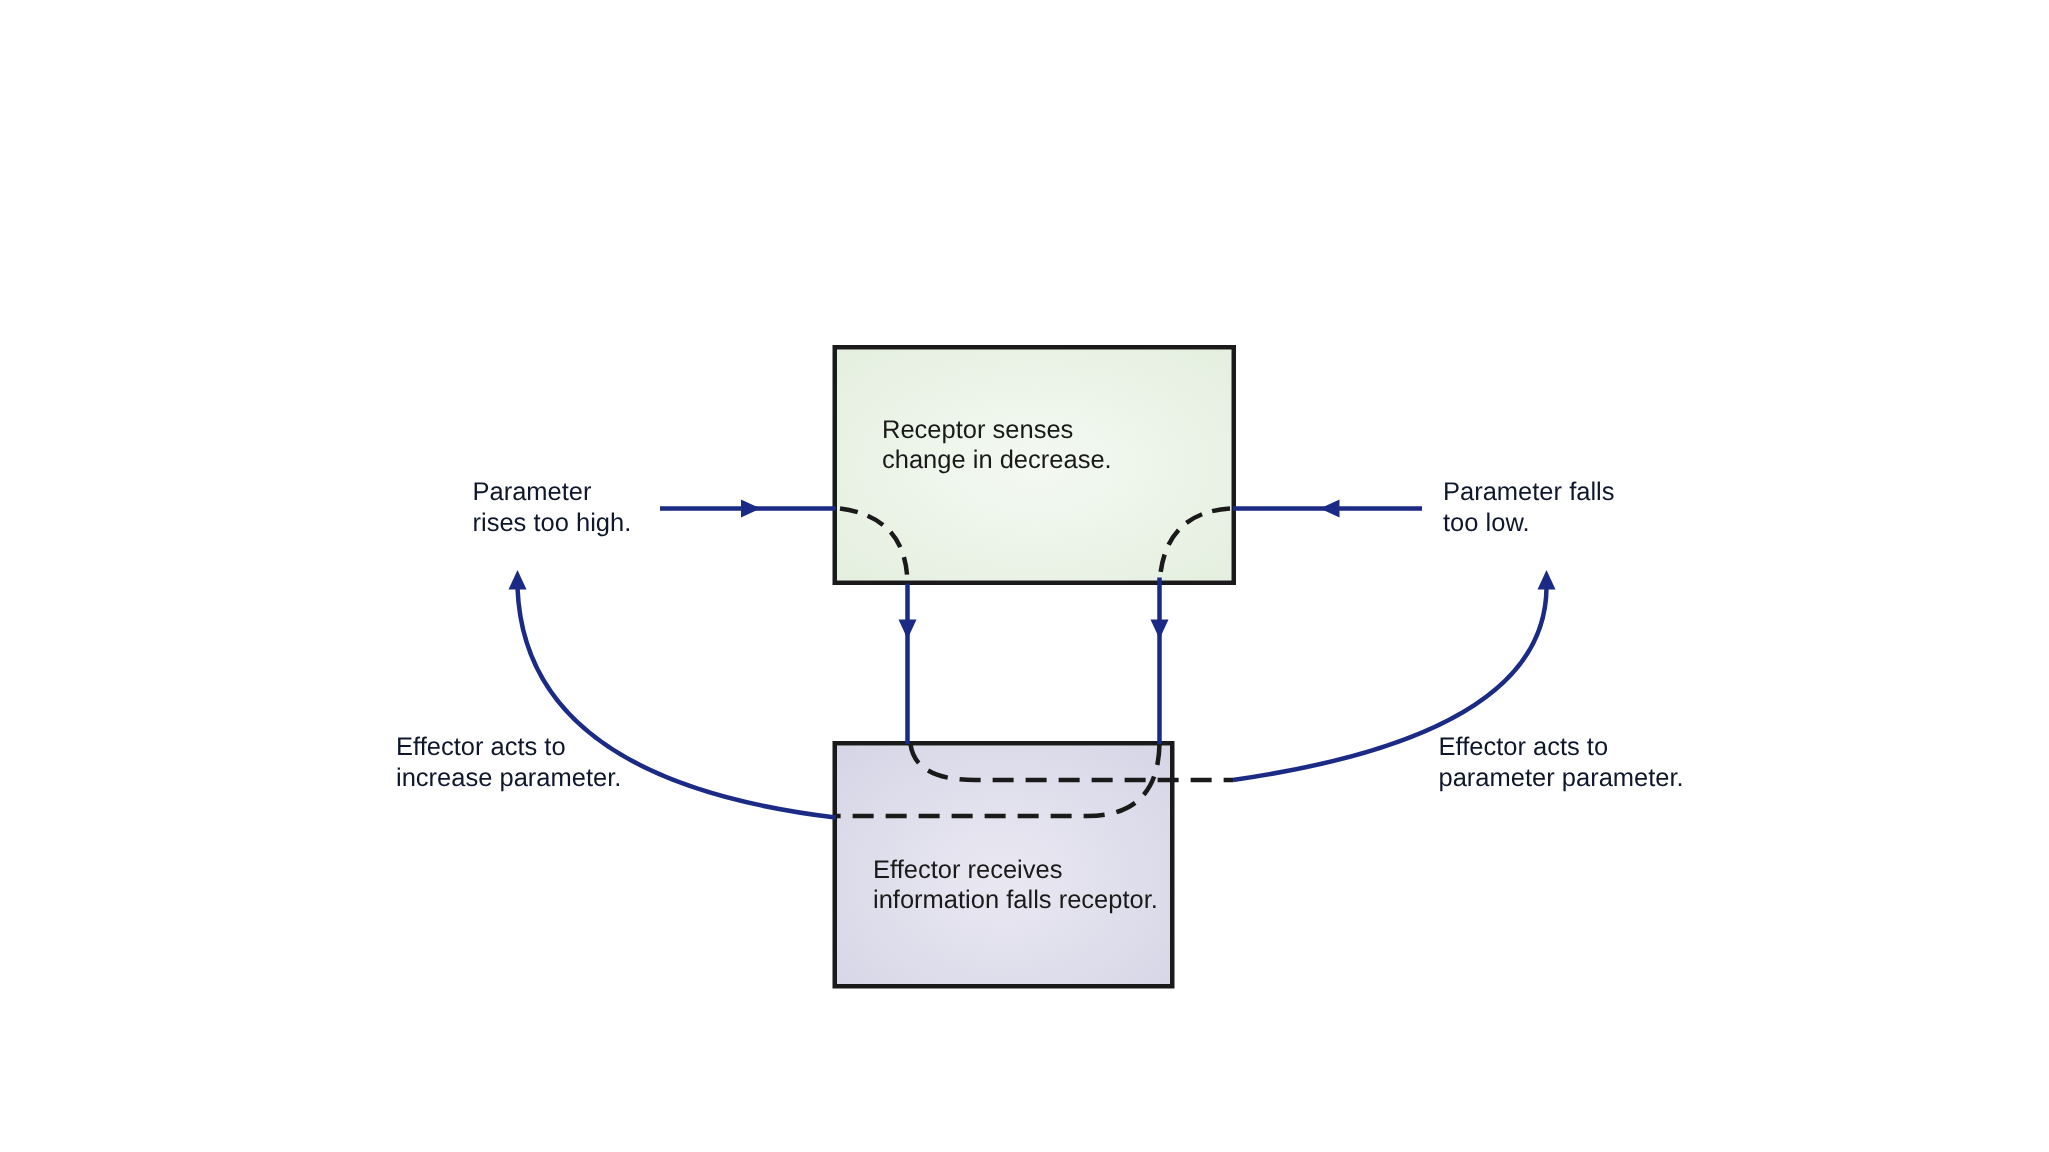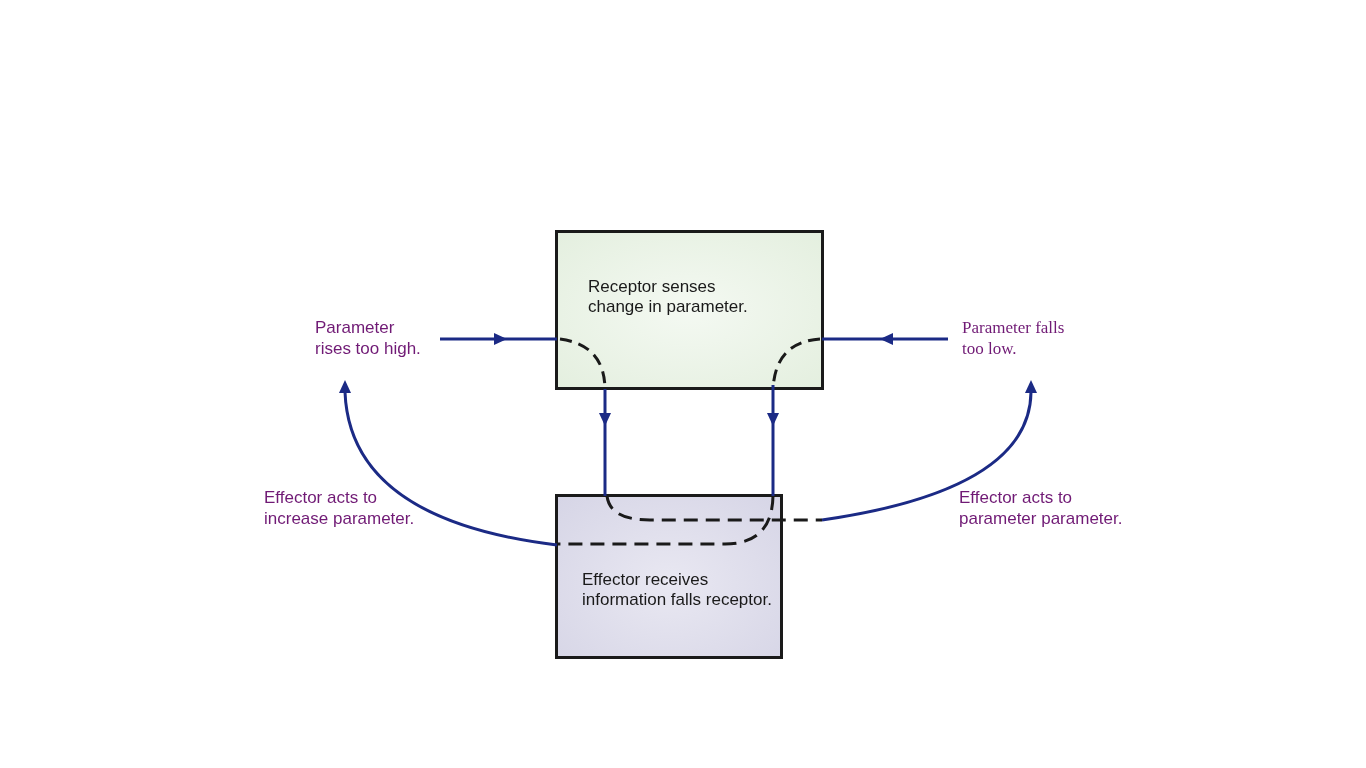--- a/index.html
+++ b/index.html
@@ -4,30 +4,30 @@
 <style>
   html, body { margin: 0; padding: 0; background: #ffffff; }
   body { width: 1366px; height: 768px; position: relative; overflow: hidden;
          font-family: "Liberation Sans", sans-serif; color: #1a1a1a; }
   svg.diagram { position: absolute; left: 0; top: 0; }
   .box { position: absolute; box-sizing: border-box; border: 3px solid #1a1a1a; padding-left: 20px; }
   #receptor-box { left: 555px; top: 230px; width: 269px; height: 160px;
     background: radial-gradient(ellipse at 50% 50%, #f4f9f2 0%, #e4efdf 100%); }
   #effector-box { left: 555px; top: 494px; width: 228px; height: 165px;
     background: radial-gradient(ellipse at 50% 55%, #e9e8f2 0%, #d6d5e6 100%); }
-  .label { position: absolute; font-size: 17px; line-height: 21px; color: #701a75; white-space: nowrap; }
+  .label { position: absolute; font-size: 17px; line-height: 21px; color: #0f172a; white-space: nowrap; }
   .box-text { position: absolute; font-size: 17px; line-height: 20px; white-space: nowrap; }
 </style>
 </head>
 <body>
 
 <div class="box" id="receptor-box">
   <div class="box-text" style="left:30px; top:44px;">
     <div>Receptor senses</div>
-    <div>change in parameter.</div>
+    <div>change in decrease.</div>
   </div>
 </div>
 
 <div class="box" id="effector-box">
   <div class="box-text" style="left:24px; top:73px;">
     <div>Effector receives</div>
     <div>information falls receptor.</div>
   </div>
 </div>
 
@@ -73,21 +73,21 @@
     <path d="M822,520 Q1030,490 1031,392" fill="none" stroke="#1b2a85" stroke-width="3"></path>
     <path d="M1025,393 L1031,380 L1037,393 z" fill="#1b2a85"></path>
   </g>
 </svg>
 
 <div class="label" style="left:315px; top:317px;">
   <div>Parameter</div>
   <div>rises too high.</div>
 </div>
 
-<div class="label" style="left:962px; top:317px;font-family:Liberation Serif, serif;">
+<div class="label" style="left:962px; top:317px;">
   <div>Parameter falls</div>
   <div>too low.</div>
 </div>
 
 <div class="label" style="left:264px; top:487px;">
   <div>Effector acts to</div>
   <div>increase parameter.</div>
 </div>
 
 <div class="label" style="left:959px; top:487px;">

